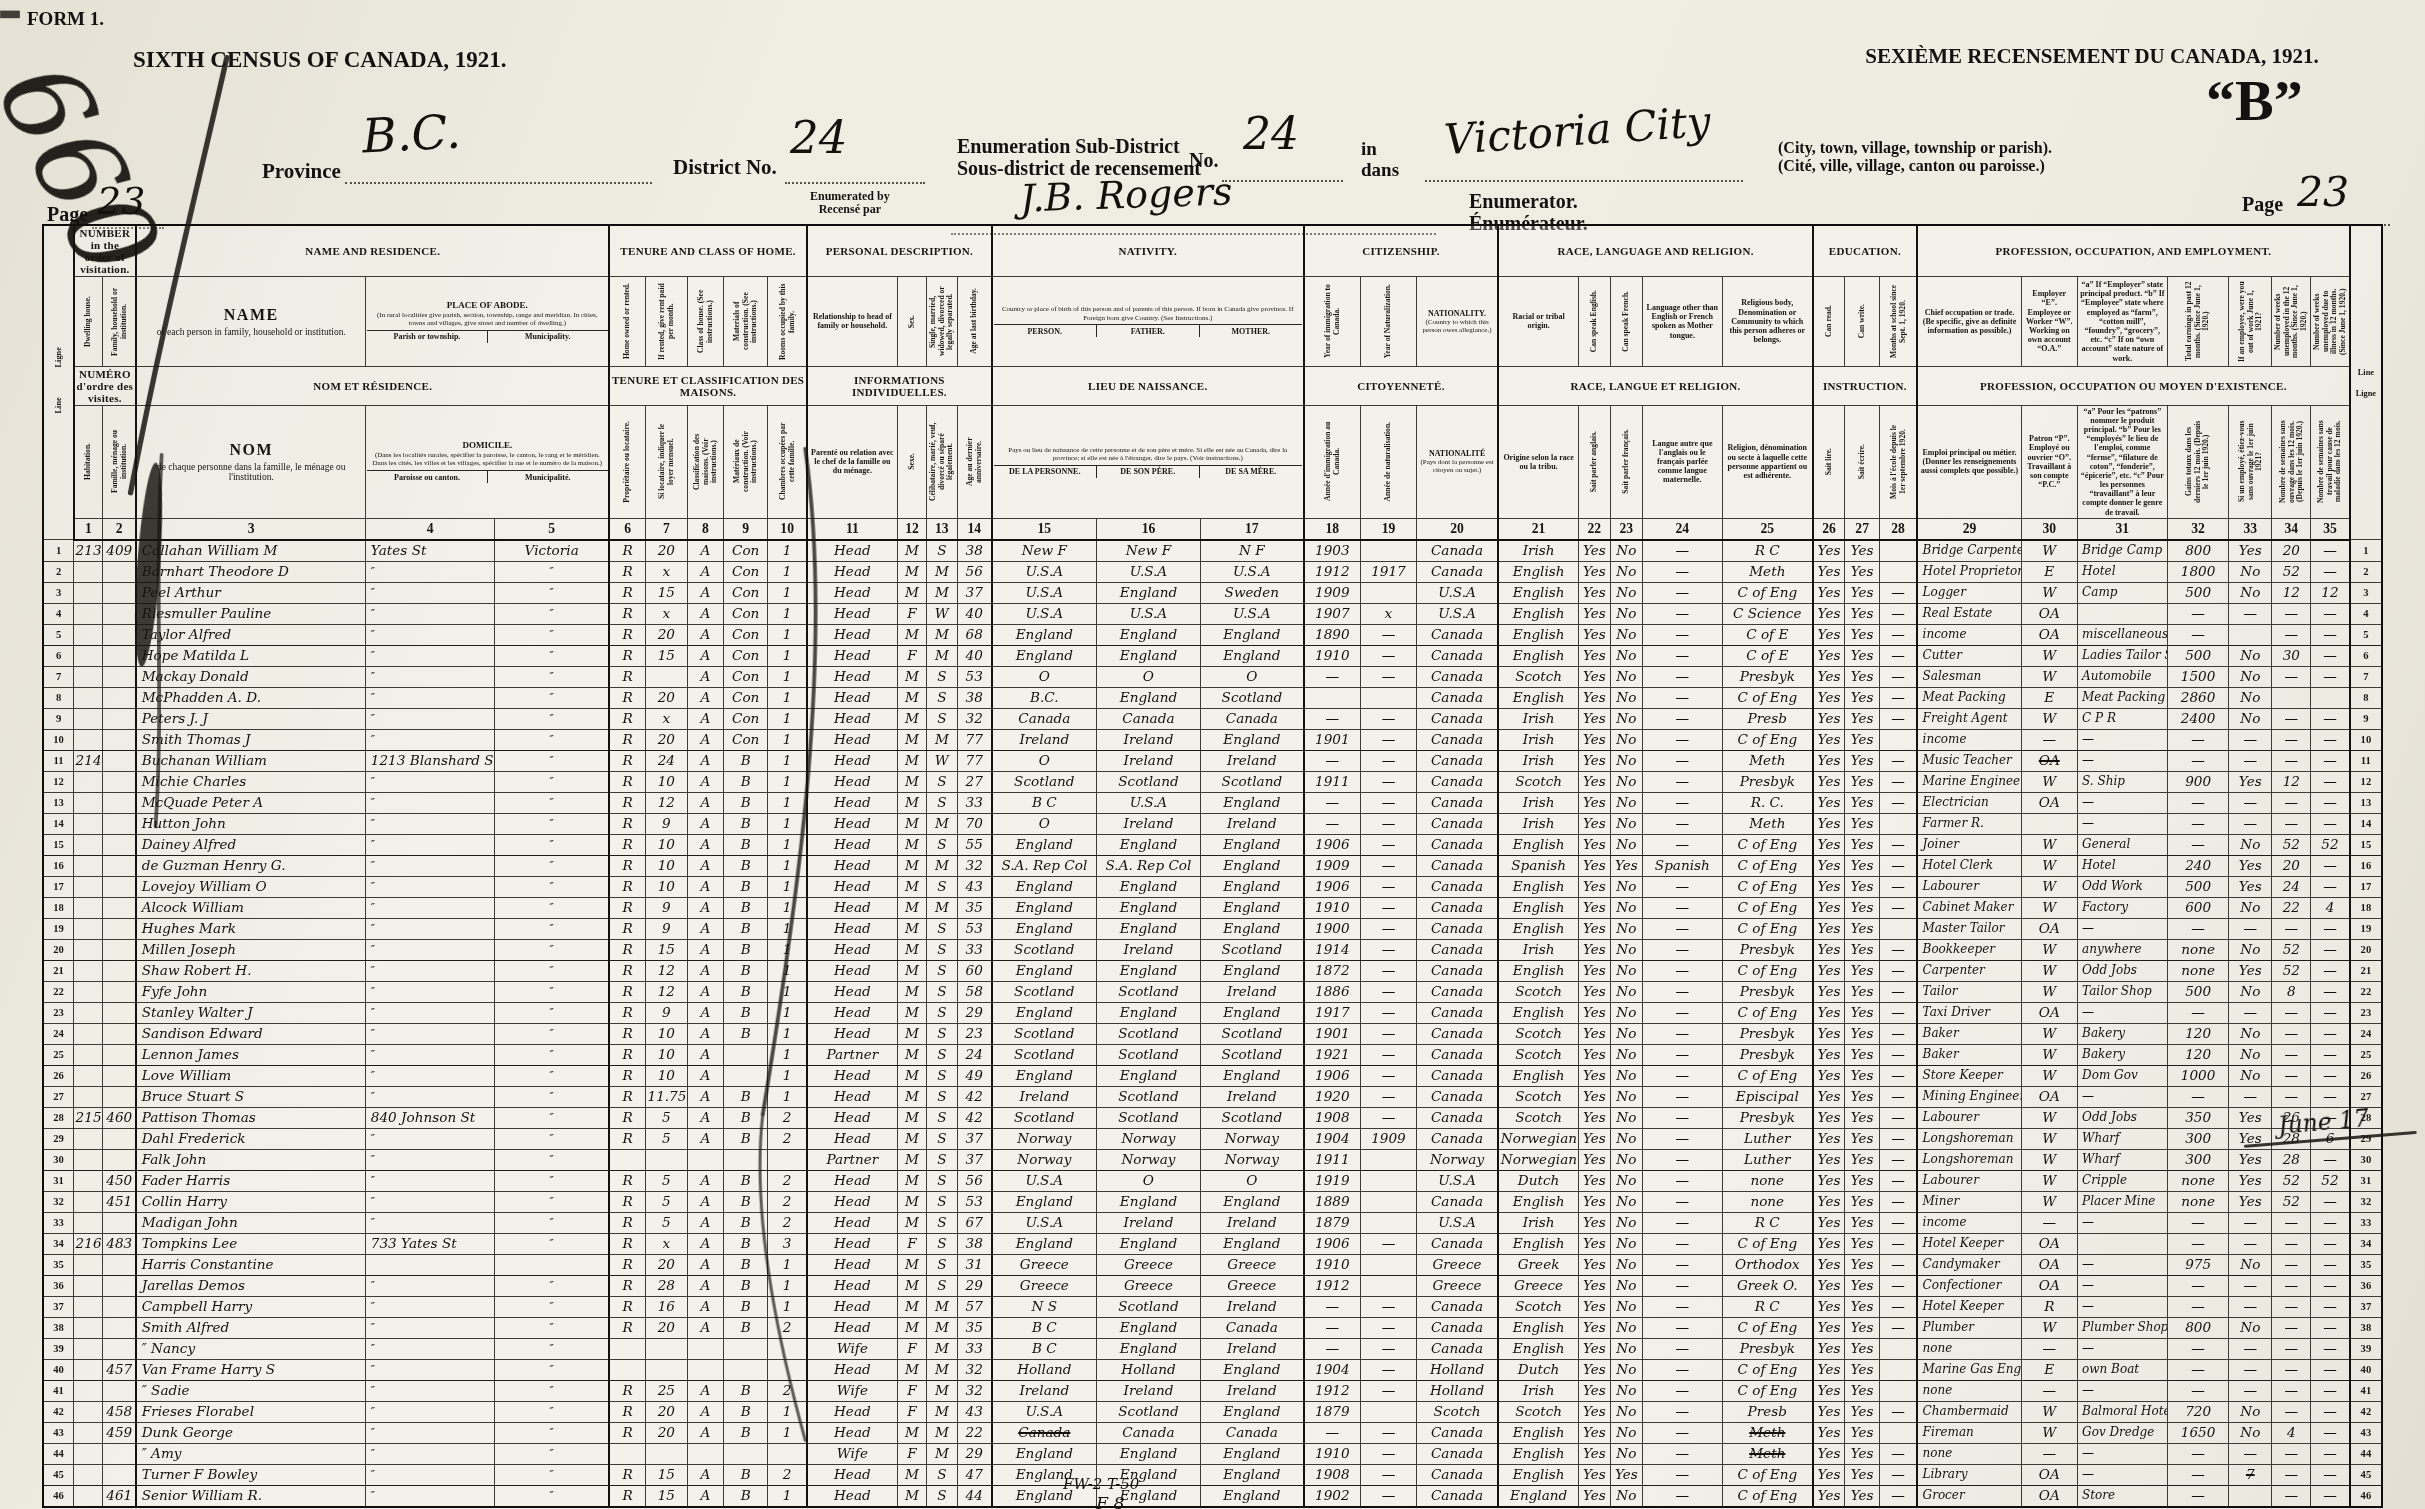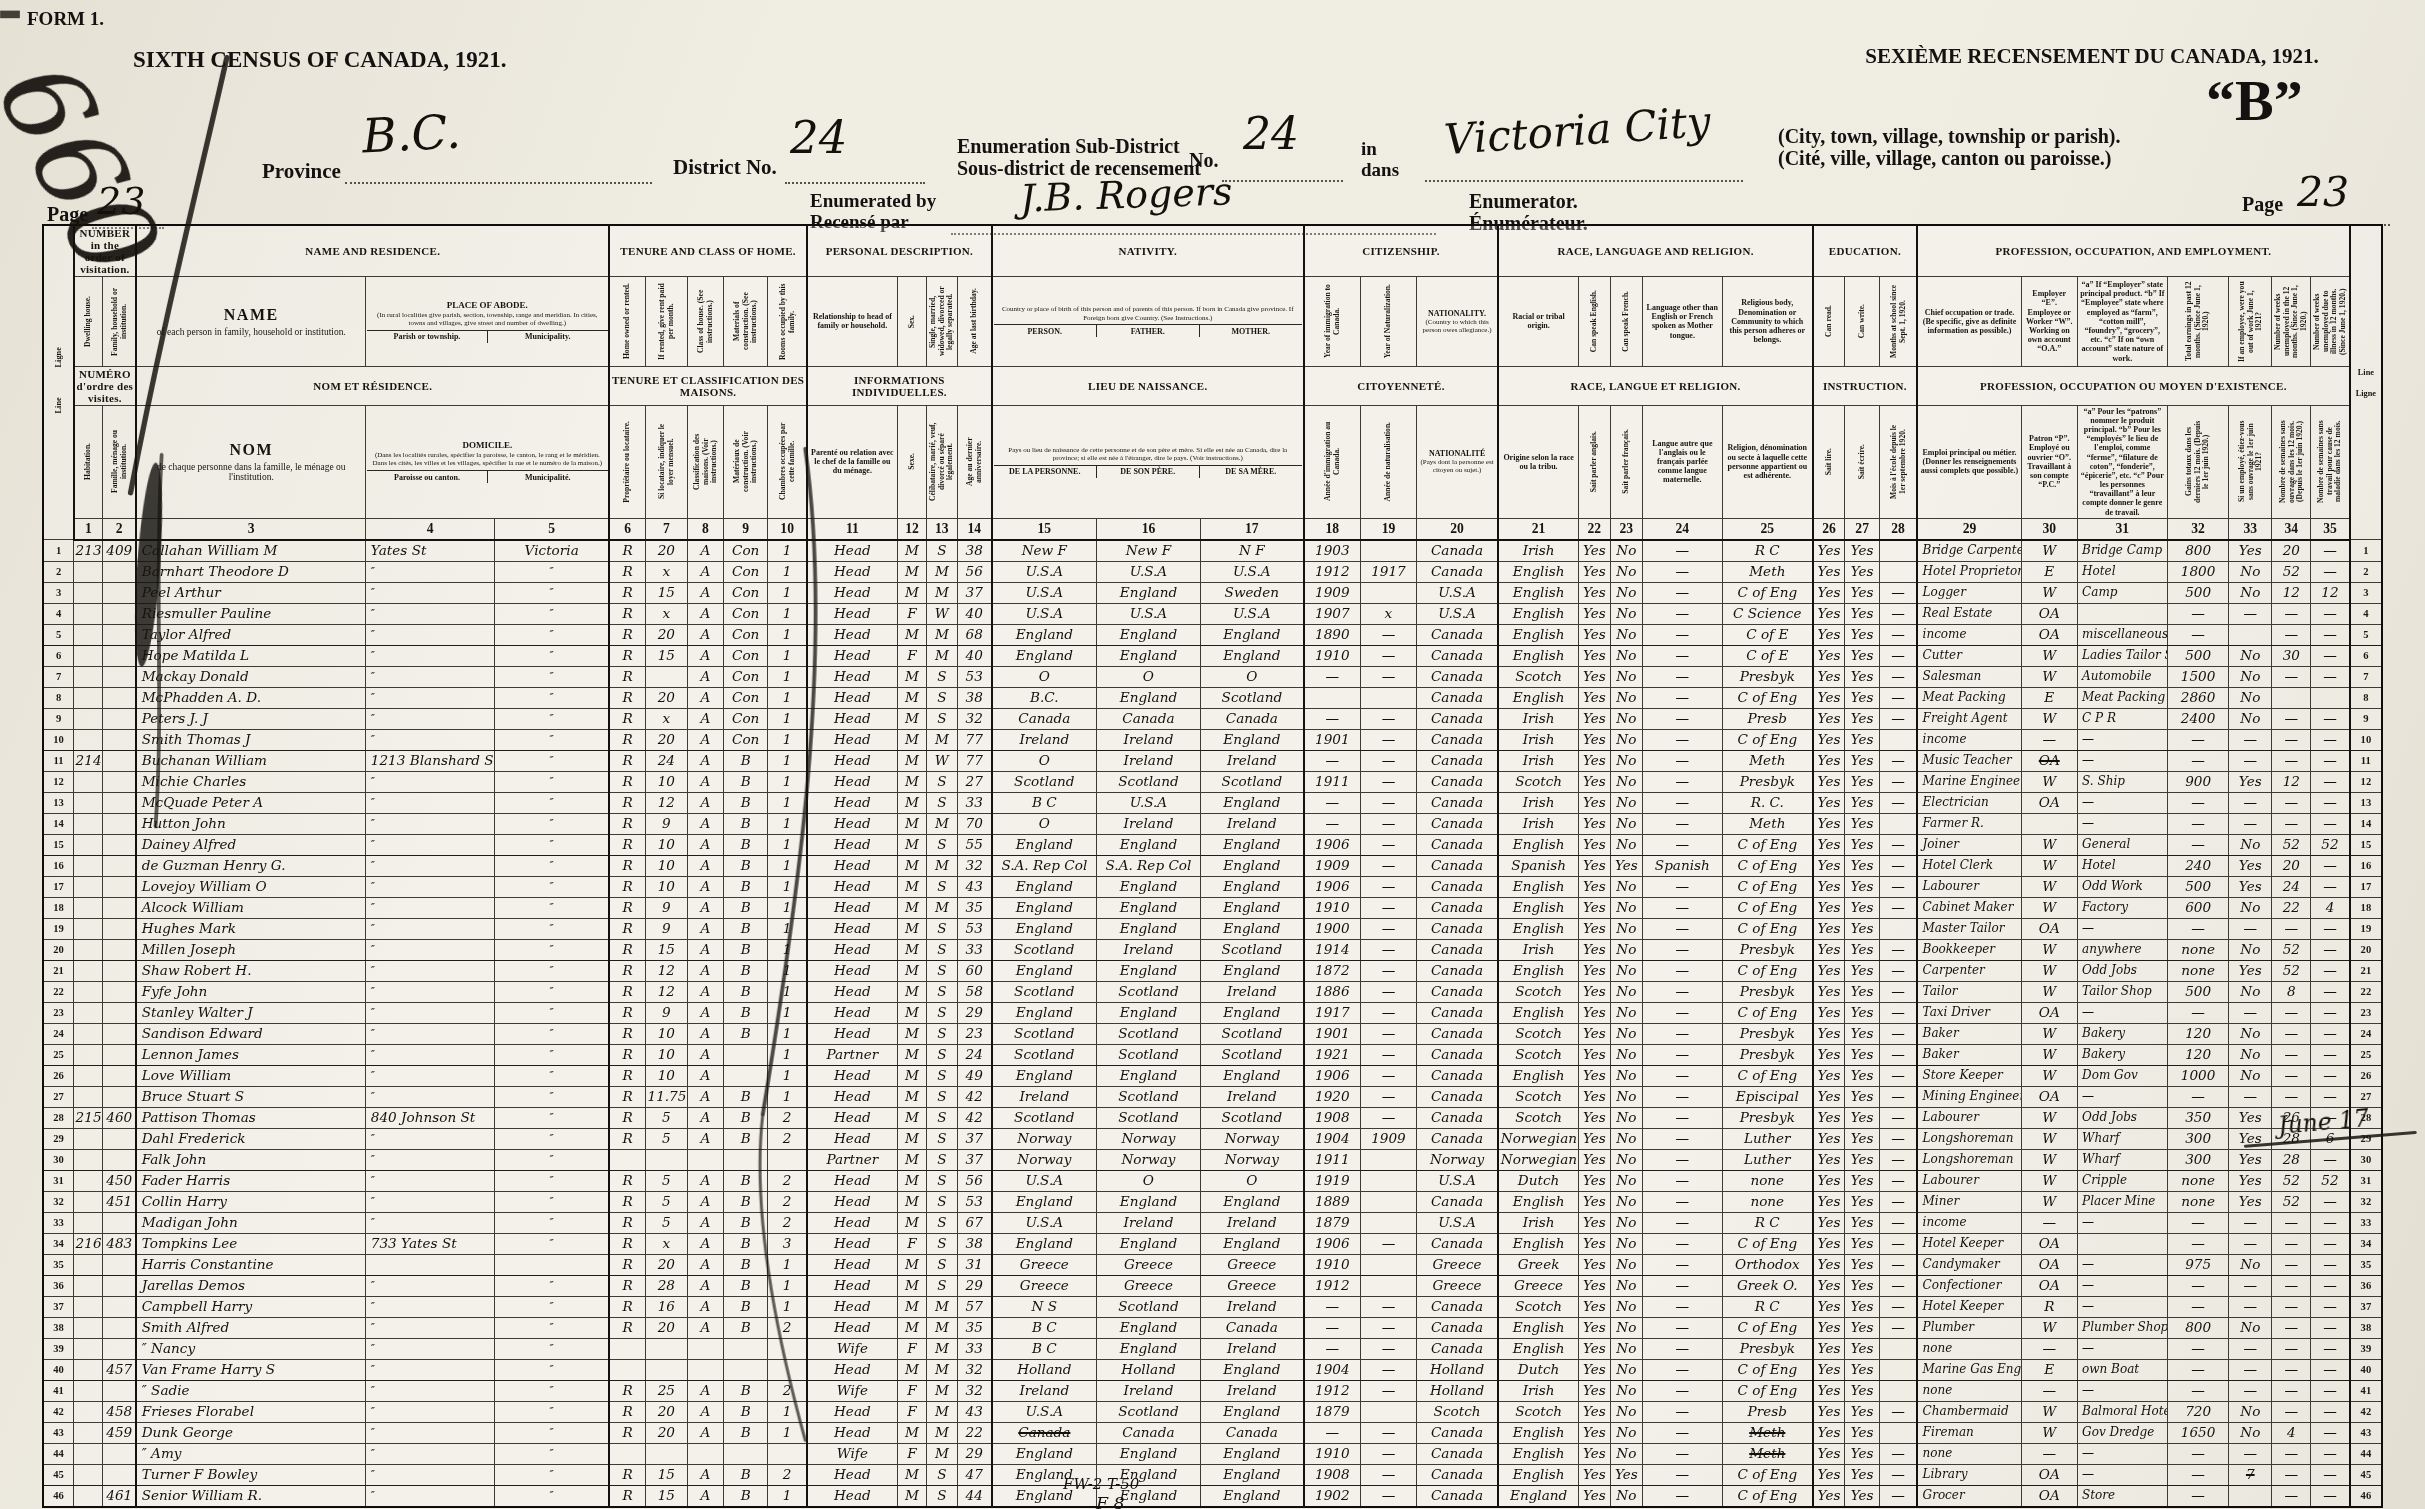--- a/index.html
+++ b/index.html
@@ -74,26 +74,26 @@
   </div>
   <div class="printed b" style="left:1189px;top:149px;font-size:20px;">No.</div>
   <div class="hw2" style="left:1243px;top:108px;font-size:44px;">24</div>
   <div class="dotline" style="left:1222px;top:180px;width:121px;"></div>
   <div class="printed b two" style="left:1361px;top:138px;font-size:19px;">
     <span>in</span>
     <span>dans</span>
   </div>
   <div class="hw2" style="left:1444px;top:106px;font-size:42px;transform:rotate(-4deg);">Victoria City</div>
   <div class="dotline" style="left:1425px;top:180px;width:318px;"></div>
-  <div class="printed b two" style="left:1778px;top:125px;font-size:20px;font-family:Liberation Serif, serif;">
+  <div class="printed b two" style="left:1778px;top:139px;font-size:16px;font-family:Liberation Serif, serif;">
     <span>(City, town, village, township or parish).</span>
     <span>(Cité, ville, village, canton ou paroisse.)</span>
   </div>
 
-  <div class="printed b two" style="left:810px;top:190px;font-size:19px;">
+  <div class="printed b two" style="left:810px;top:190px;font-size:12px;text-align:center;">
     <span>Enumerated by</span>
     <span>Recensé par</span>
   </div>
   <div class="hw2" style="left:1020px;top:173px;font-size:38px;transform:rotate(-2deg);">J.B. Rogers</div>
   <div class="dotline" style="left:951px;top:233px;width:485px;"></div>
   <div class="printed b two" style="left:1469px;top:190px;font-size:20px;">
     <span>Enumerator.</span>
     <span>Énumérateur.</span>
   </div>
 

